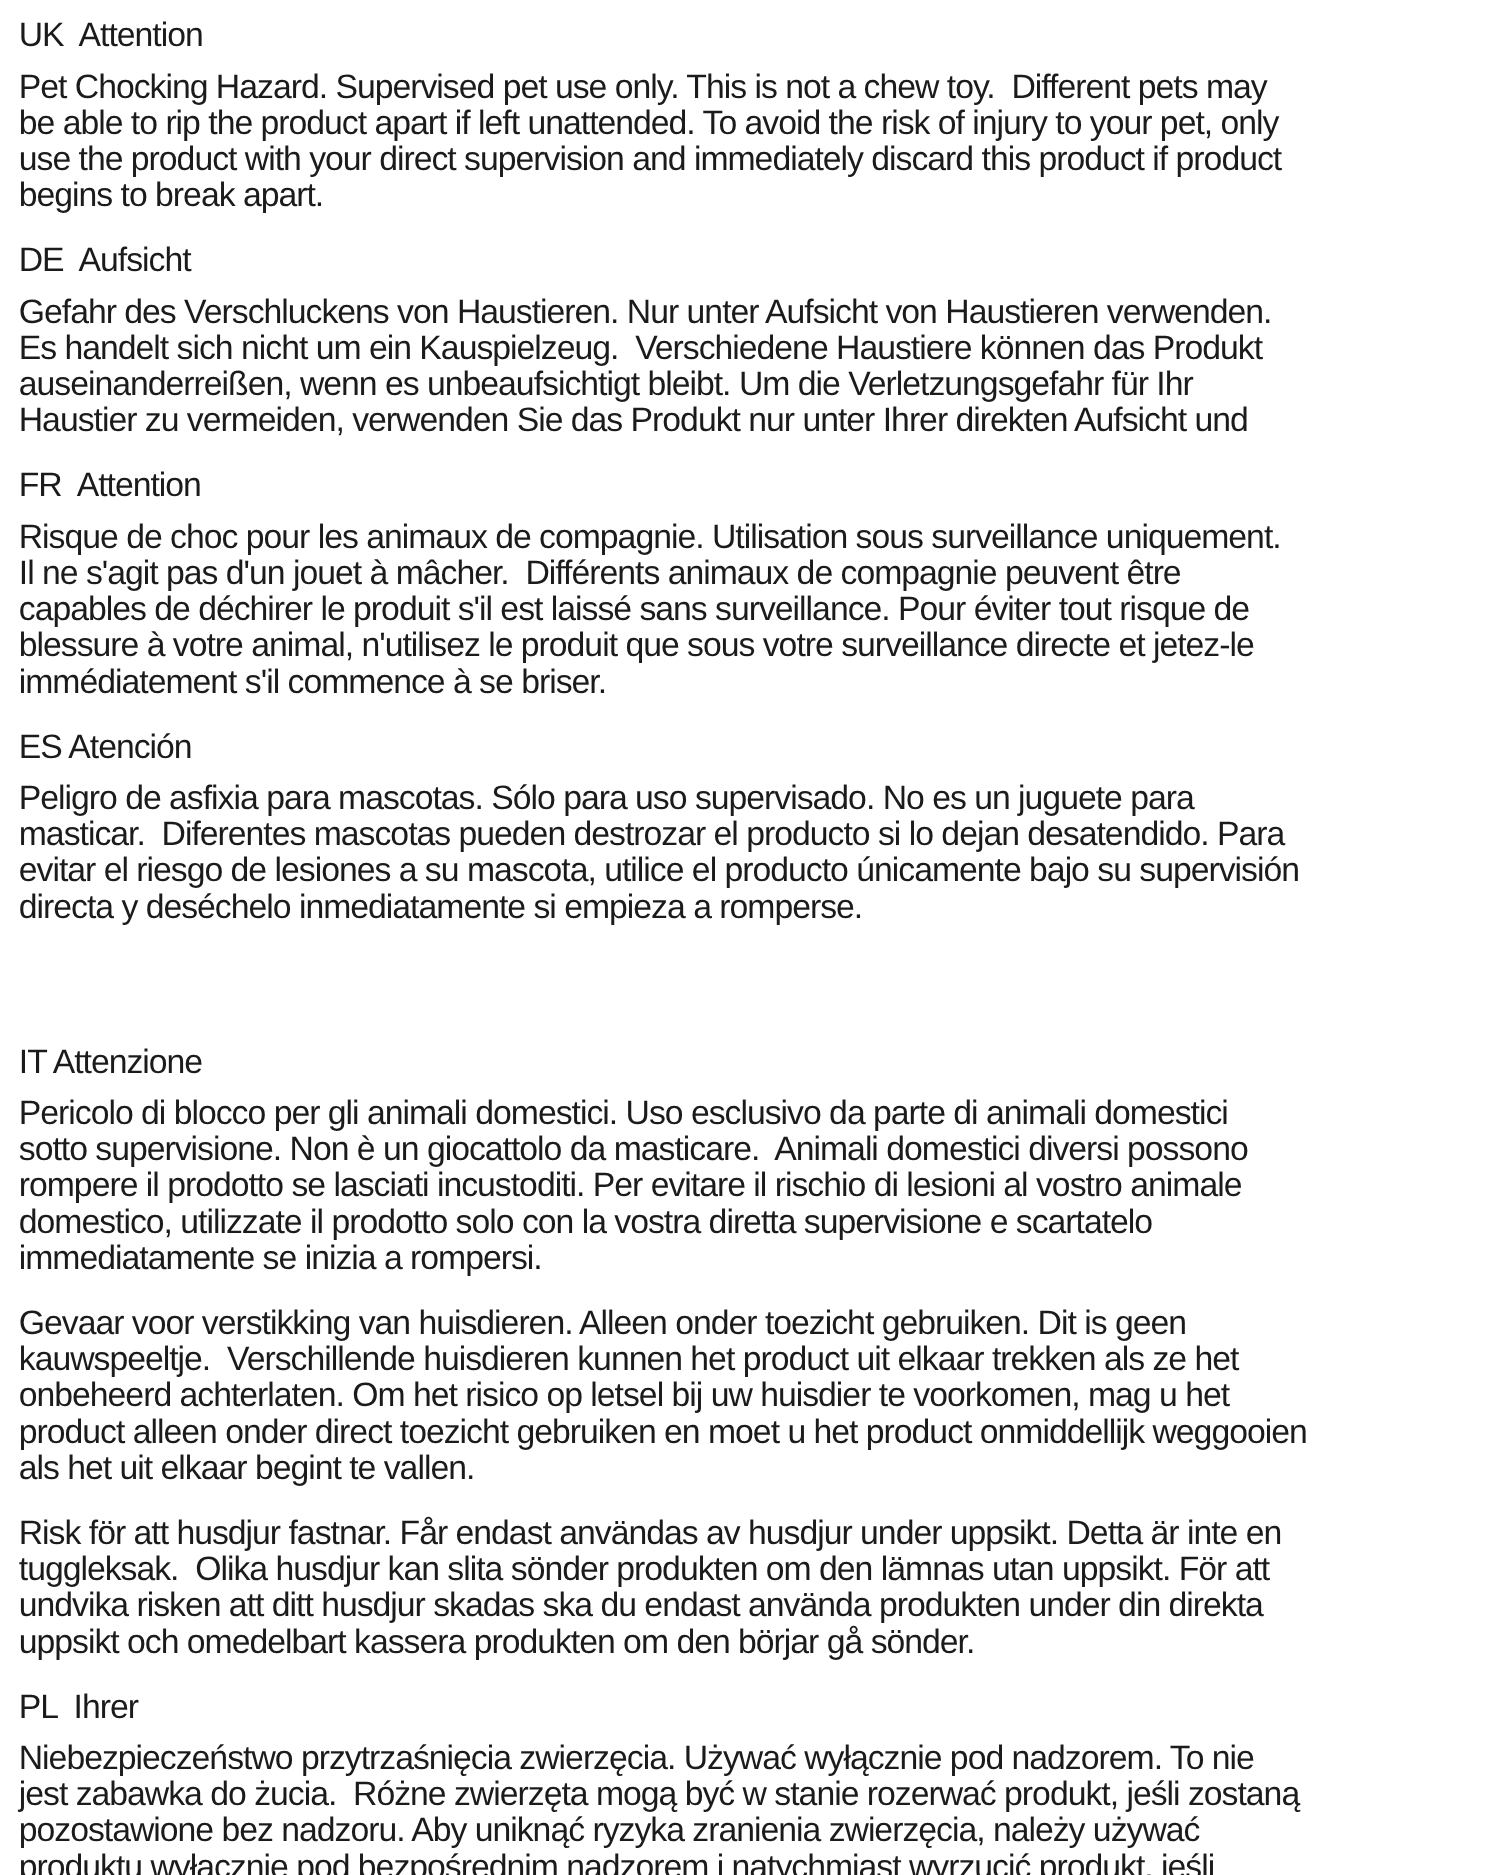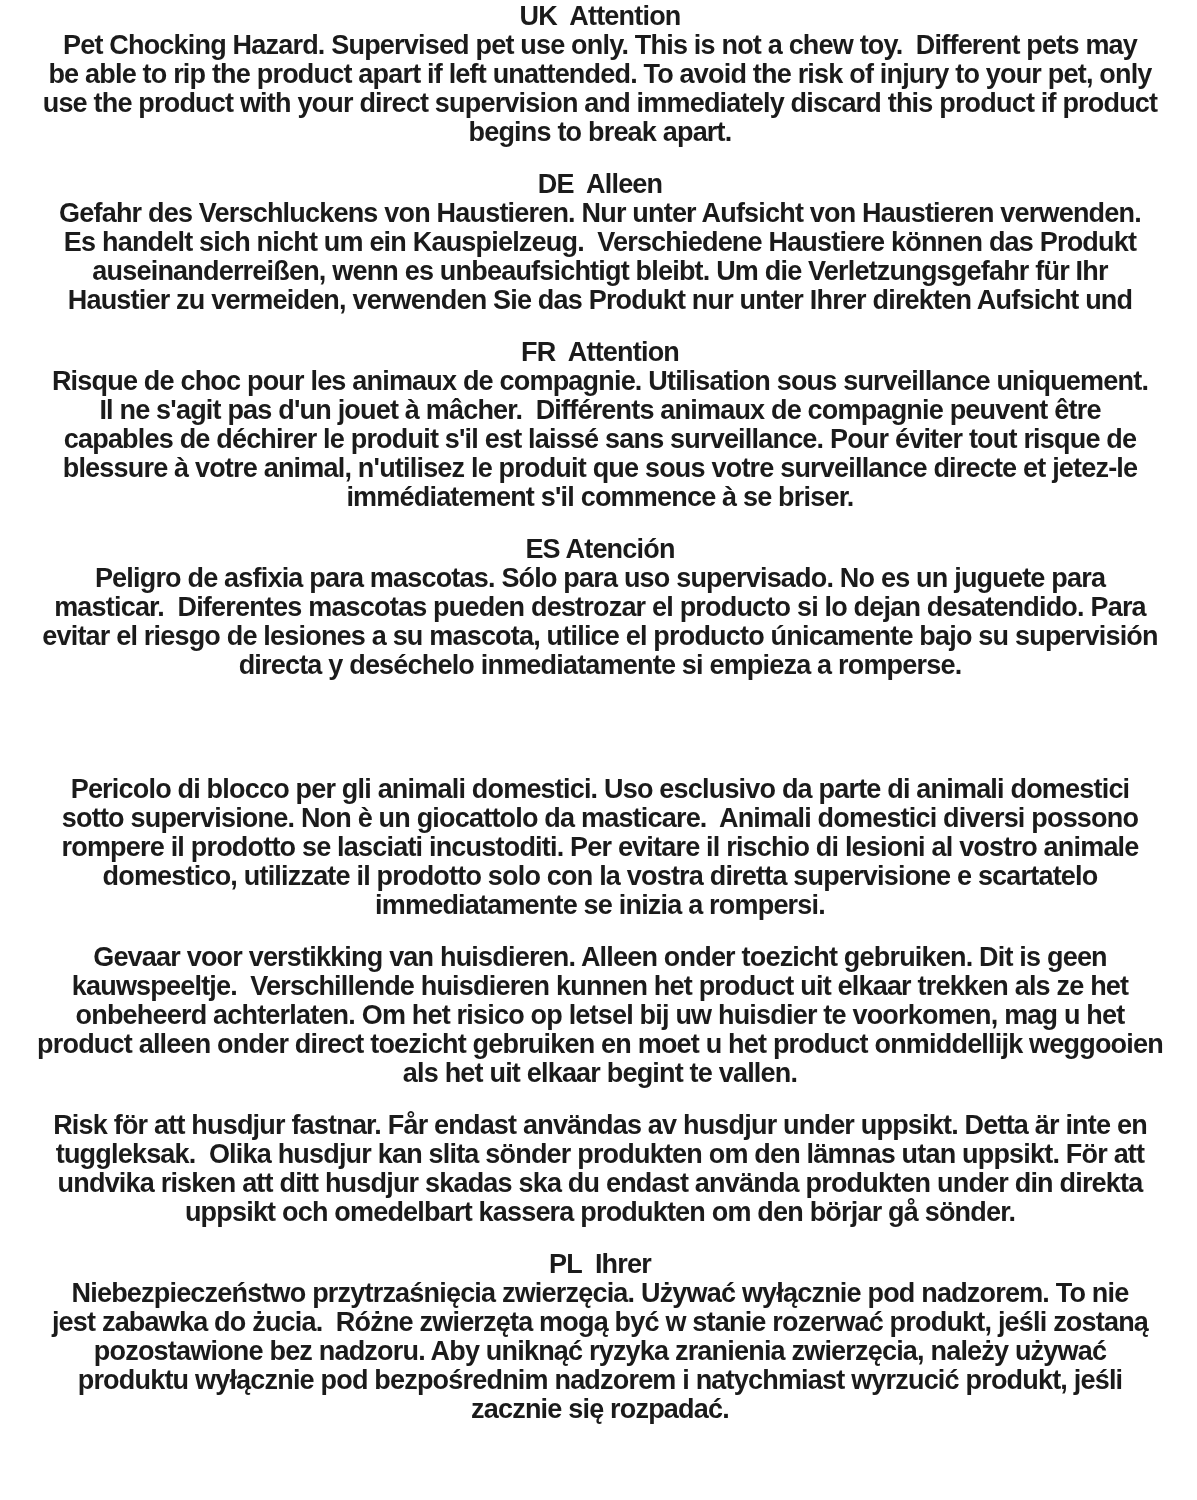--- a/index.html
+++ b/index.html
@@ -29,40 +29,39 @@
   }
   .warn-section.gap-large {
     margin-bottom: 95px;
   }
   .warn-section.last {
     margin-bottom: 0;
   }
   .section-heading,
   .section-body {
     white-space: pre;   
-    font-weight: bold;
-    margin: 0;
-    text-align: center;
+    font-weight: normal;
+    margin: 12px;
   }
 </style>
 </head>
 <body>
 
 <div class="page">
 
   <section class="warn-section">
     <div class="section-heading">UK  Attention</div>
     <div class="section-body">Pet Chocking Hazard. Supervised pet use only. This is not a chew toy.  Different pets may
 be able to rip the product apart if left unattended. To avoid the risk of injury to your pet, only
 use the product with your direct supervision and immediately discard this product if product
 begins to break apart.</div>
   </section>
 
   <section class="warn-section">
-    <div class="section-heading">DE  Alleen</div>
+    <div class="section-heading">DE  Aufsicht</div>
     <div class="section-body">Gefahr des Verschluckens von Haustieren. Nur unter Aufsicht von Haustieren verwenden.
 Es handelt sich nicht um ein Kauspielzeug.  Verschiedene Haustiere können das Produkt
 auseinanderreißen, wenn es unbeaufsichtigt bleibt. Um die Verletzungsgefahr für Ihr
 Haustier zu vermeiden, verwenden Sie das Produkt nur unter Ihrer direkten Aufsicht und</div>
   </section>
 
   <section class="warn-section">
     <div class="section-heading">FR  Attention</div>
     <div class="section-body">Risque de choc pour les animaux de compagnie. Utilisation sous surveillance uniquement.
 Il ne s'agit pas d'un jouet à mâcher.  Différents animaux de compagnie peuvent être
@@ -73,20 +72,21 @@
 
   <section class="warn-section gap-large">
     <div class="section-heading">ES Atención</div>
     <div class="section-body">Peligro de asfixia para mascotas. Sólo para uso supervisado. No es un juguete para
 masticar.  Diferentes mascotas pueden destrozar el producto si lo dejan desatendido. Para
 evitar el riesgo de lesiones a su mascota, utilice el producto únicamente bajo su supervisión
 directa y deséchelo inmediatamente si empieza a romperse.</div>
   </section>
 
   <section class="warn-section">
+    <div class="section-heading">IT Attenzione</div>
     <div class="section-body">Pericolo di blocco per gli animali domestici. Uso esclusivo da parte di animali domestici
 sotto supervisione. Non è un giocattolo da masticare.  Animali domestici diversi possono
 rompere il prodotto se lasciati incustoditi. Per evitare il rischio di lesioni al vostro animale
 domestico, utilizzate il prodotto solo con la vostra diretta supervisione e scartatelo
 immediatamente se inizia a rompersi.</div>
   </section>
 
   <section class="warn-section">
     <div class="section-body">Gevaar voor verstikking van huisdieren. Alleen onder toezicht gebruiken. Dit is geen
 kauwspeeltje.  Verschillende huisdieren kunnen het product uit elkaar trekken als ze het

